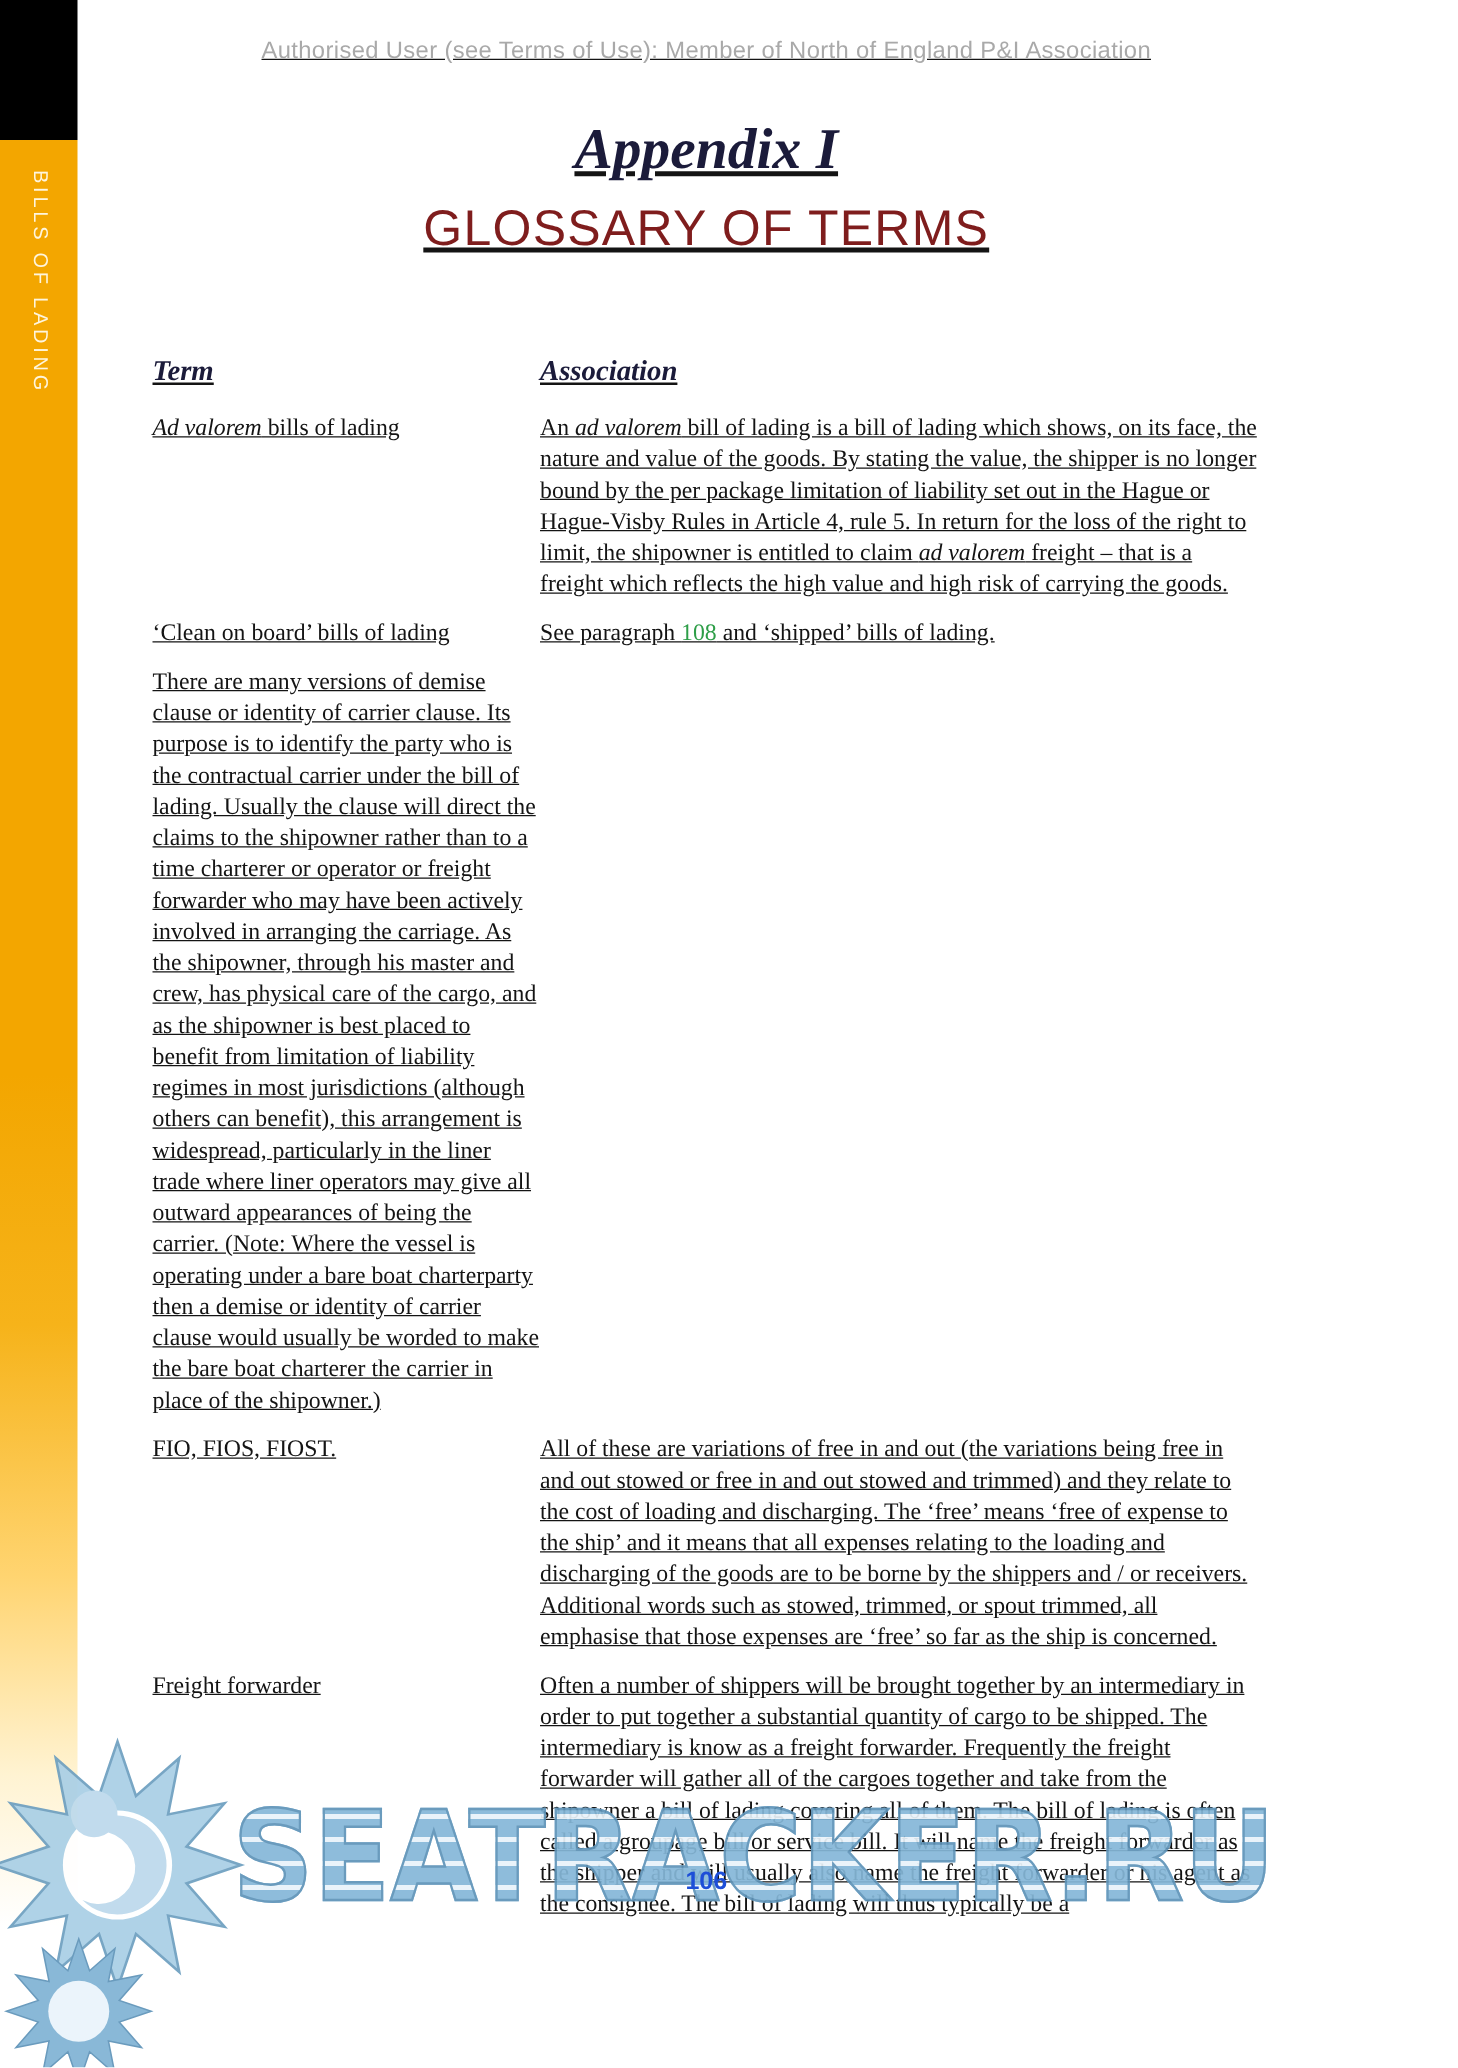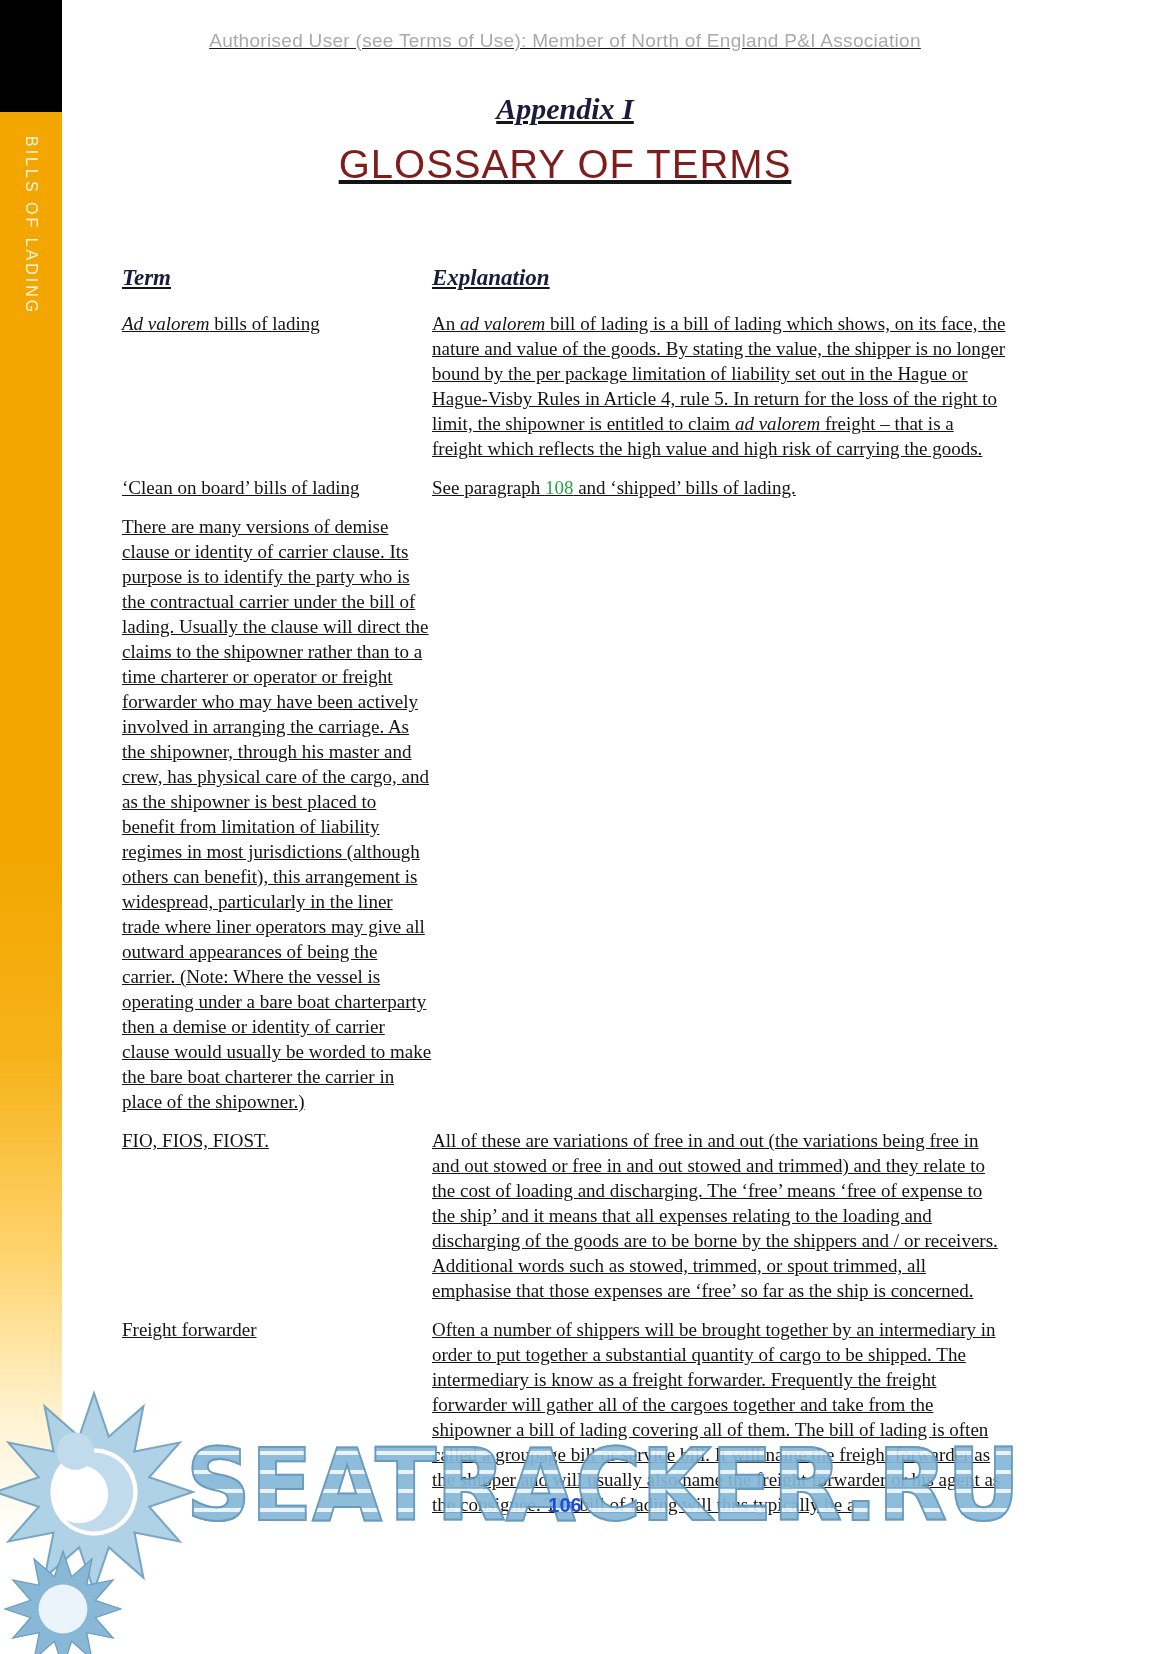--- a/index.html
+++ b/index.html
@@ -59,21 +59,21 @@
     font-size: 19px;
     color: #a9a9a9;
     letter-spacing: 0.3px;
   }
   .title {
     margin-top: 40px;
     text-align: center;
     font-family: "Liberation Serif", serif;
     font-style: italic;
     font-weight: 700;
-    font-size: 30px;
+    font-size: 46px;
     color: #1b1b3a;
   }
   .subtitle {
     margin-top: 16px;
     text-align: center;
     font-family: "Liberation Sans", sans-serif;
     font-weight: 400;
     font-size: 40px;
     letter-spacing: 1px;
     color: #7f1d1d;
@@ -165,21 +165,21 @@
 
   <div class="content">
     <div class="auth-header">Authorised User (see Terms of Use): Member of North of England P&amp;I Association</div>
 
     <h1 class="title">Appendix I</h1>
     <h2 class="subtitle">GLOSSARY OF TERMS</h2>
 
     <div class="glossary">
       <div class="g-head">
         <div class="cell">Term</div>
-        <div class="cell">Explanation</div>
+        <div class="cell">Association</div>
       </div>
       <div id="entries">
           <div class="entry">
             <div class="term"><i>Ad valorem</i><span> bills of lading</span></div>
             <div class="expl"><span>An </span><i>ad valorem</i><span> bill of lading is a bill of lading which shows, on its face, the nature and value of the goods. By stating the value, the shipper is no longer bound by the per package limitation of liability set out in the Hague or Hague-Visby Rules in Article 4, rule 5. In return for the loss of the right to limit, the shipowner is entitled to claim </span><i>ad valorem</i><span> freight – that is a freight which reflects the high value and high risk of carrying the goods.</span></div>
           </div>
           <div class="entry">
             <div class="term"><span>‘Clean on board’ bills of lading</span></div>
             <div class="expl"><span>See paragraph </span><span class="ref-link">108</span><span> and ‘shipped’ bills of lading.</span></div>
           </div>

